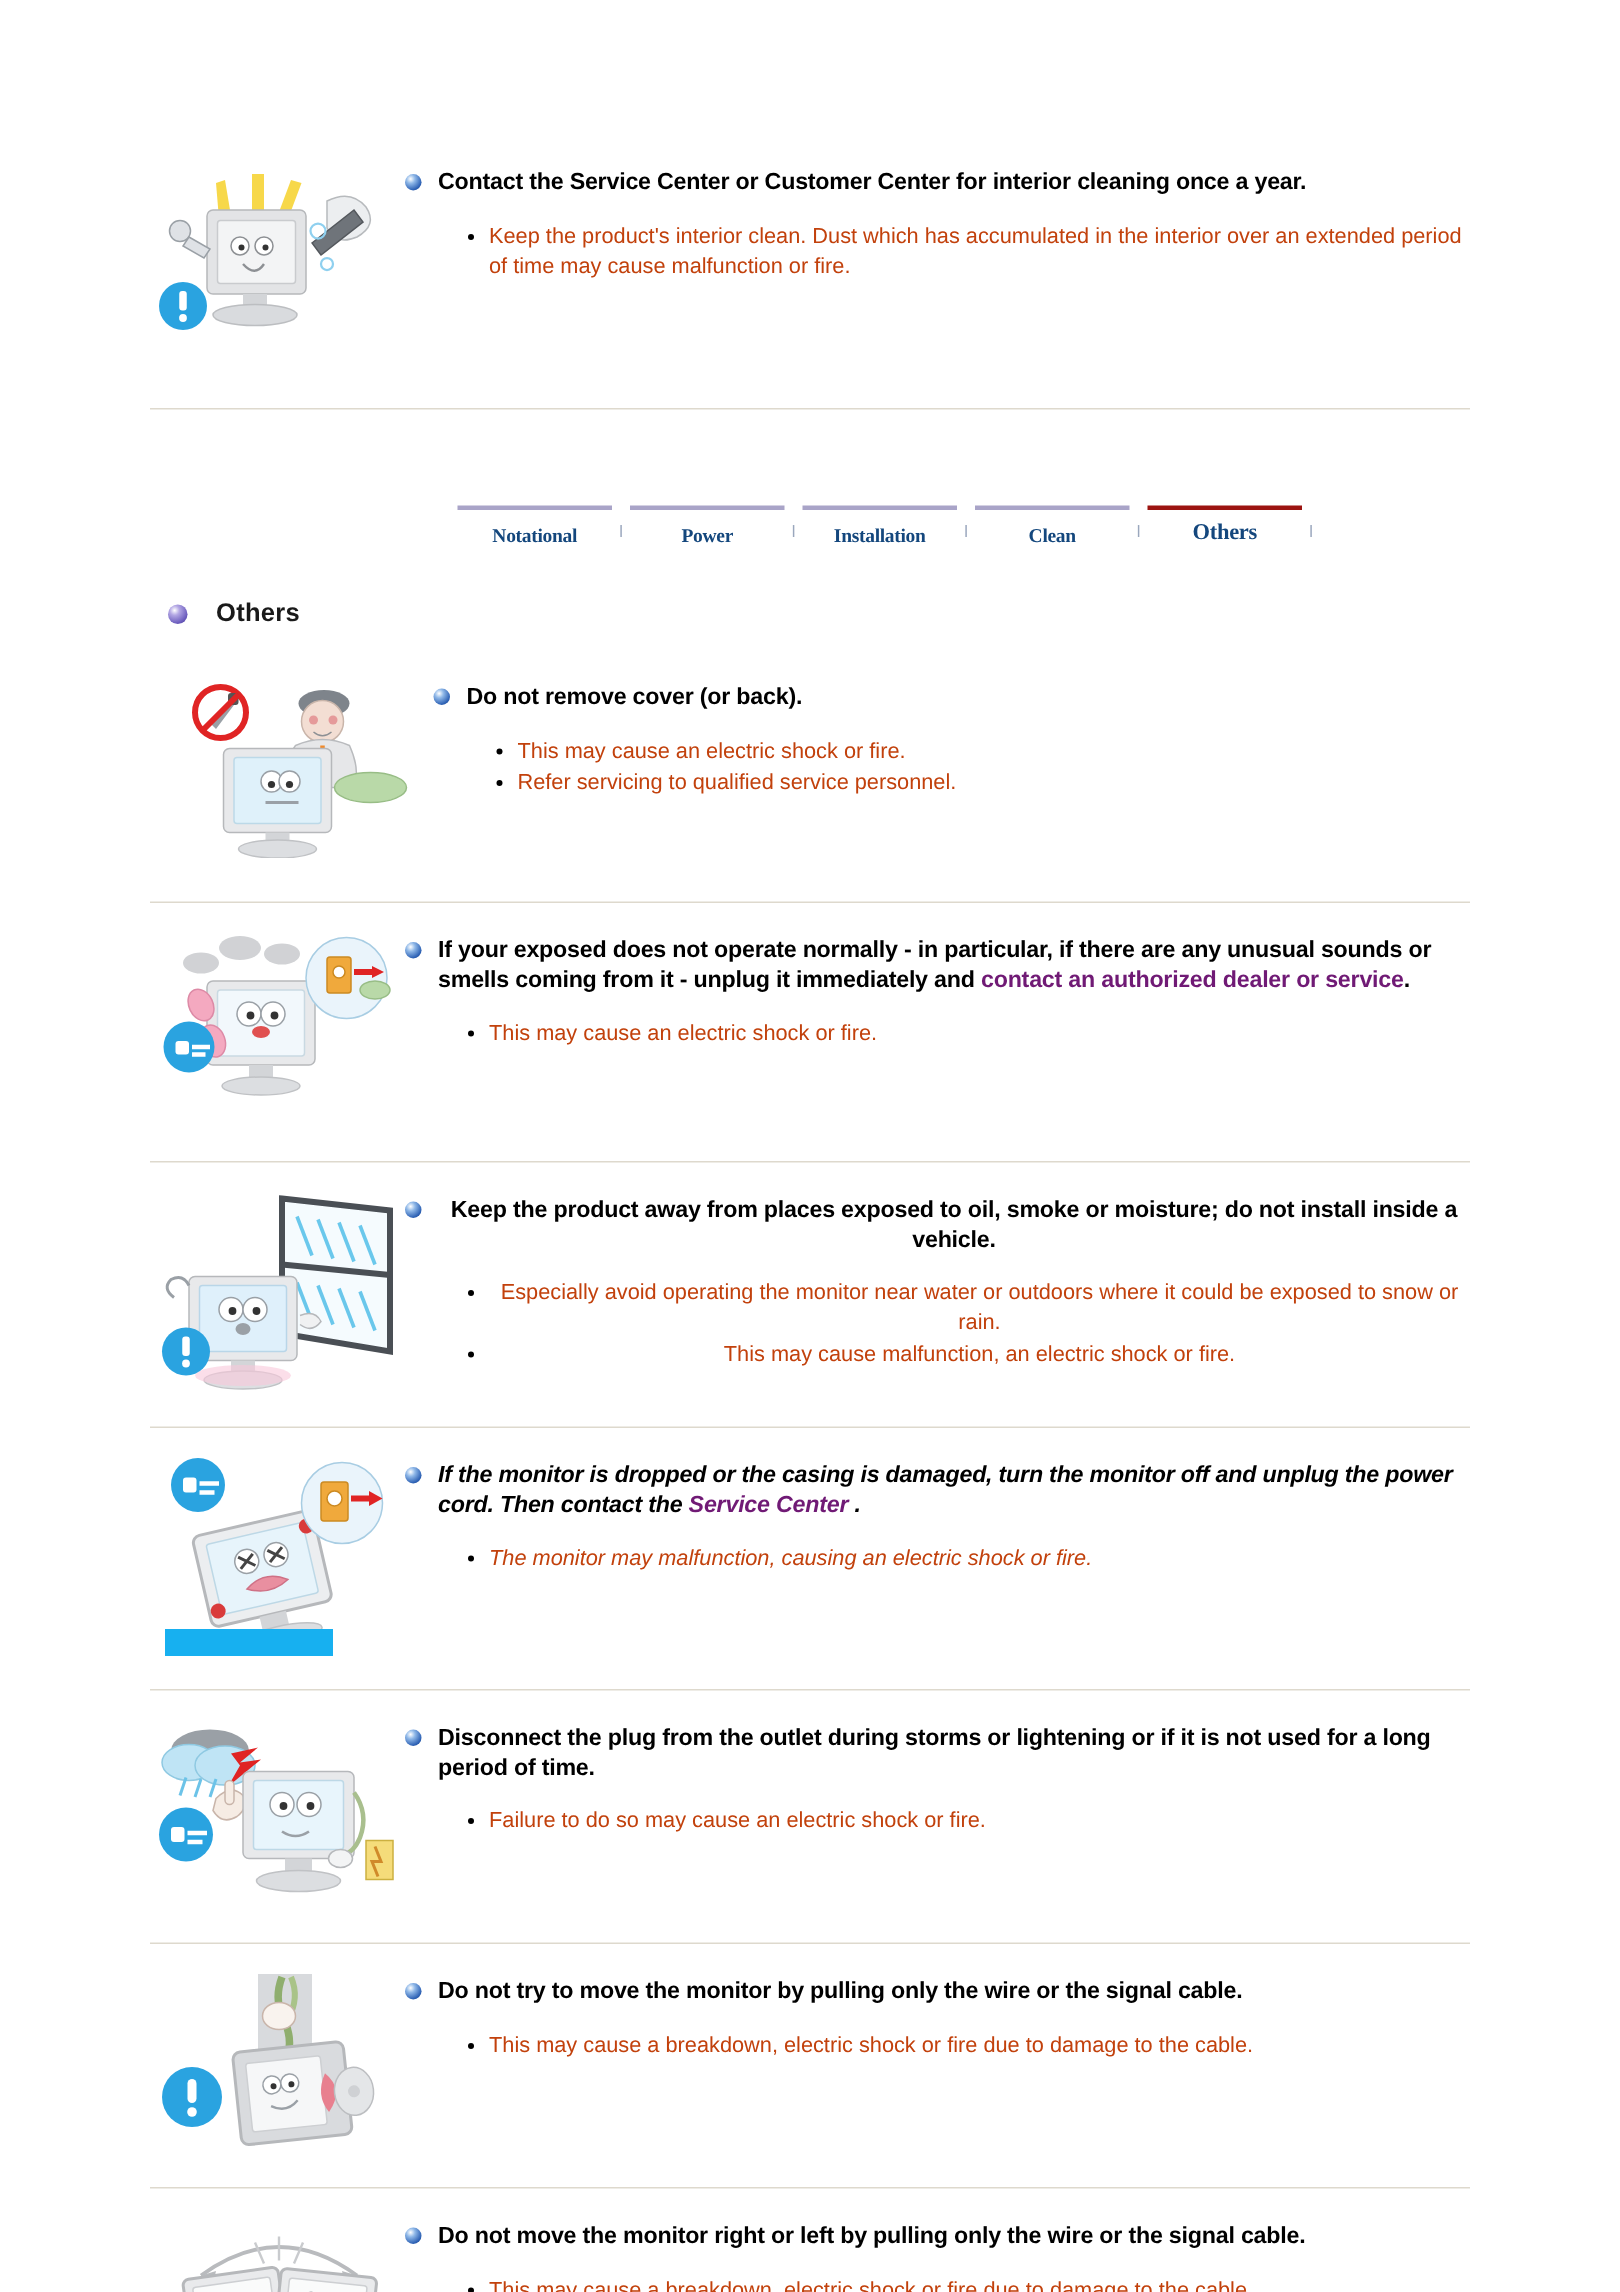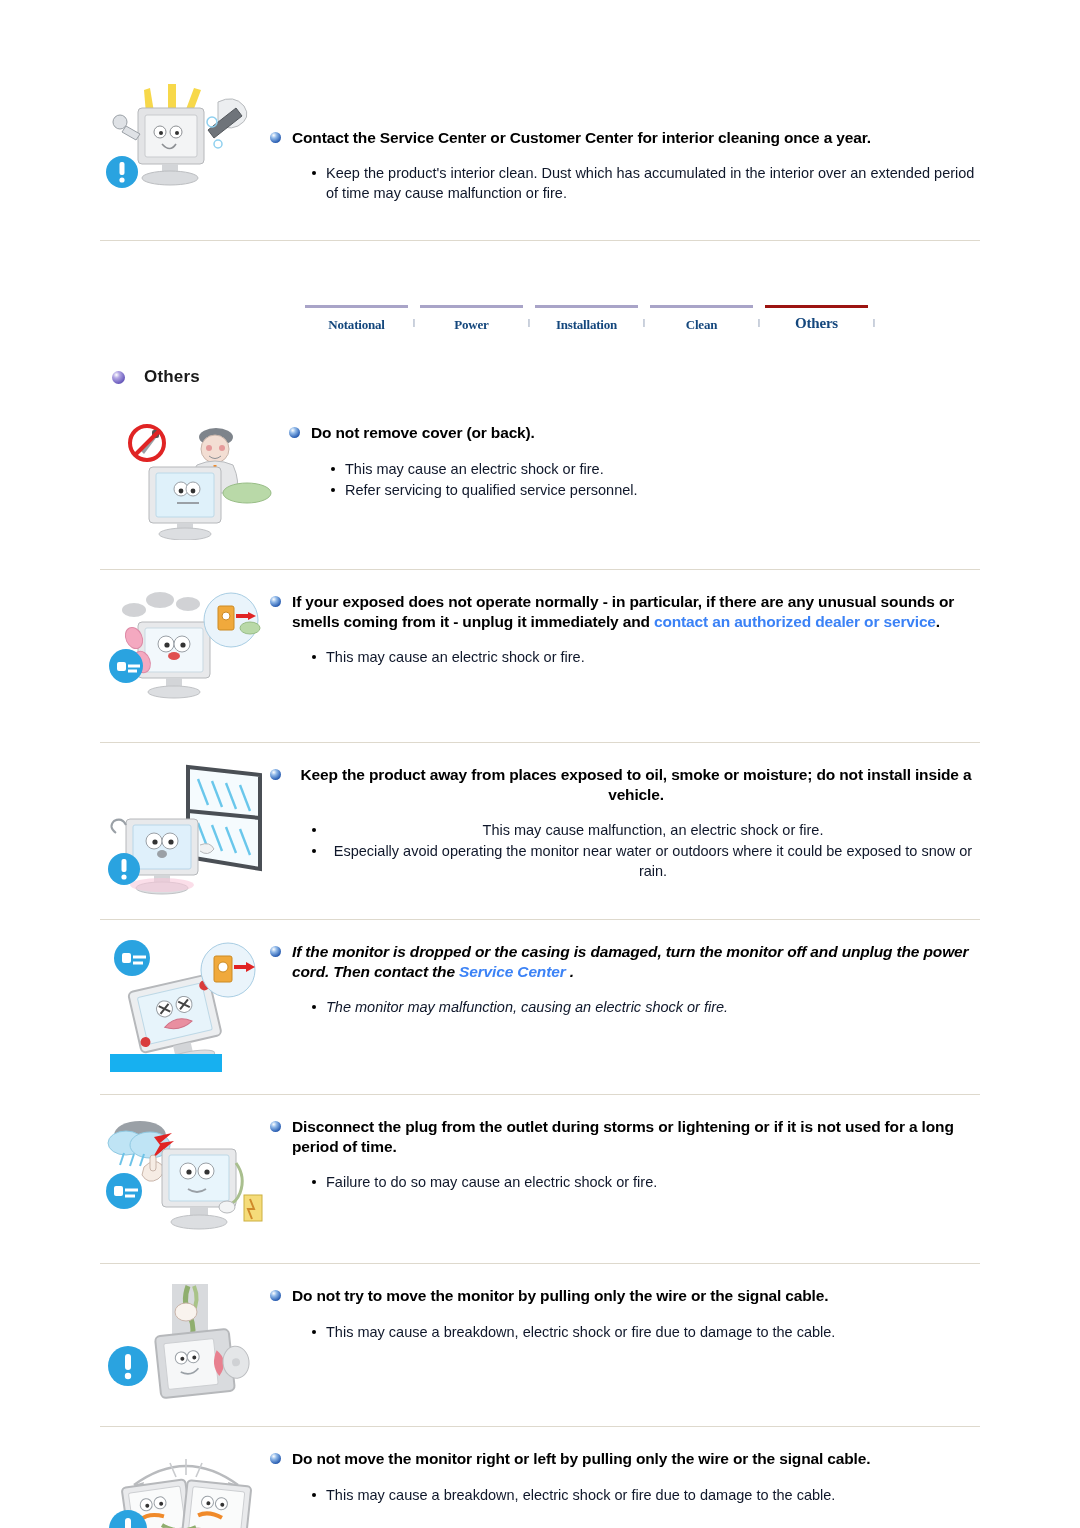--- a/index.html
+++ b/index.html
@@ -48,36 +48,36 @@
     letter-spacing: -0.15px;
     padding-left: 22px;
     color: #000;
   }
   .heading .sphere {
     position: absolute;
     left: 0;
     top: 4px;
   }
   .link {
-    color: #3b82f6;
+    color: #701a75;
     font-weight: bold;
   }
 
   .bullets {
     margin: 0;
     padding: 0;
     list-style: none;
     margin-top: 16px;
   }
   .bullets li {
     position: relative;
     padding-left: 56px;
     font-size: 14.5px;
     line-height: 20px;
-    color: #0f172a;
+    color: #c2410c;
     margin-bottom: 1px;
   }
   .bullets li::before {
     content: "";
     position: absolute;
     left: 42px;
     top: 8px;
     width: 4px;
     height: 4px;
     border-radius: 50%;
@@ -169,21 +169,21 @@
     height: 132px;
   }
   .ill svg { display: block; }
 
 </style>
 </head>
 <body>
 
 <div class="page">
 
-  <div class="section" style="padding-top:72px;align-items:flex-end;">
+  <div class="section" style="padding-top:104px;">
     <div class="illus">
       <div class="ill">
         <svg width="170" height="132" viewBox="0 0 170 132">
 
           <g fill="#f7d84a">
             <polygon points="44,18 50,16 54,40 46,42"></polygon>
             <polygon points="68,12 76,12 76,38 68,38"></polygon>
             <polygon points="94,16 101,18 92,42 85,40"></polygon>
           </g>
 
@@ -384,22 +384,22 @@
           <rect x="21.5" y="102" width="5" height="13" rx="2" fill="#fff"></rect>
           <circle cx="24" cy="120" r="2.6" fill="#fff"></circle>
         </svg>
       </div>
     </div>
     <div class="body-col">
       <div class="heading">
         <span class="sphere"></span><span>Keep the product away from places exposed to oil, smoke or moisture; do not install inside a vehicle.</span>
       </div>
       <ul class="bullets">
+        <li>Especially avoid operating the monitor near water or outdoors where it could be exposed to snow or rain.</li>
         <li>This may cause malfunction, an electric shock or fire.</li>
-        <li>Especially avoid operating the monitor near water or outdoors where it could be exposed to snow or rain.</li>
       </ul>
     </div>
   </div>
 
   <div class="hr" style="margin-top:20px;"></div>
 
   <div class="section" style="padding-top:14px;font-style:italic;">
     <div class="illus">
       <div class="ill" style="height:142px;">
         <svg width="170" height="142" viewBox="0 0 170 142">

